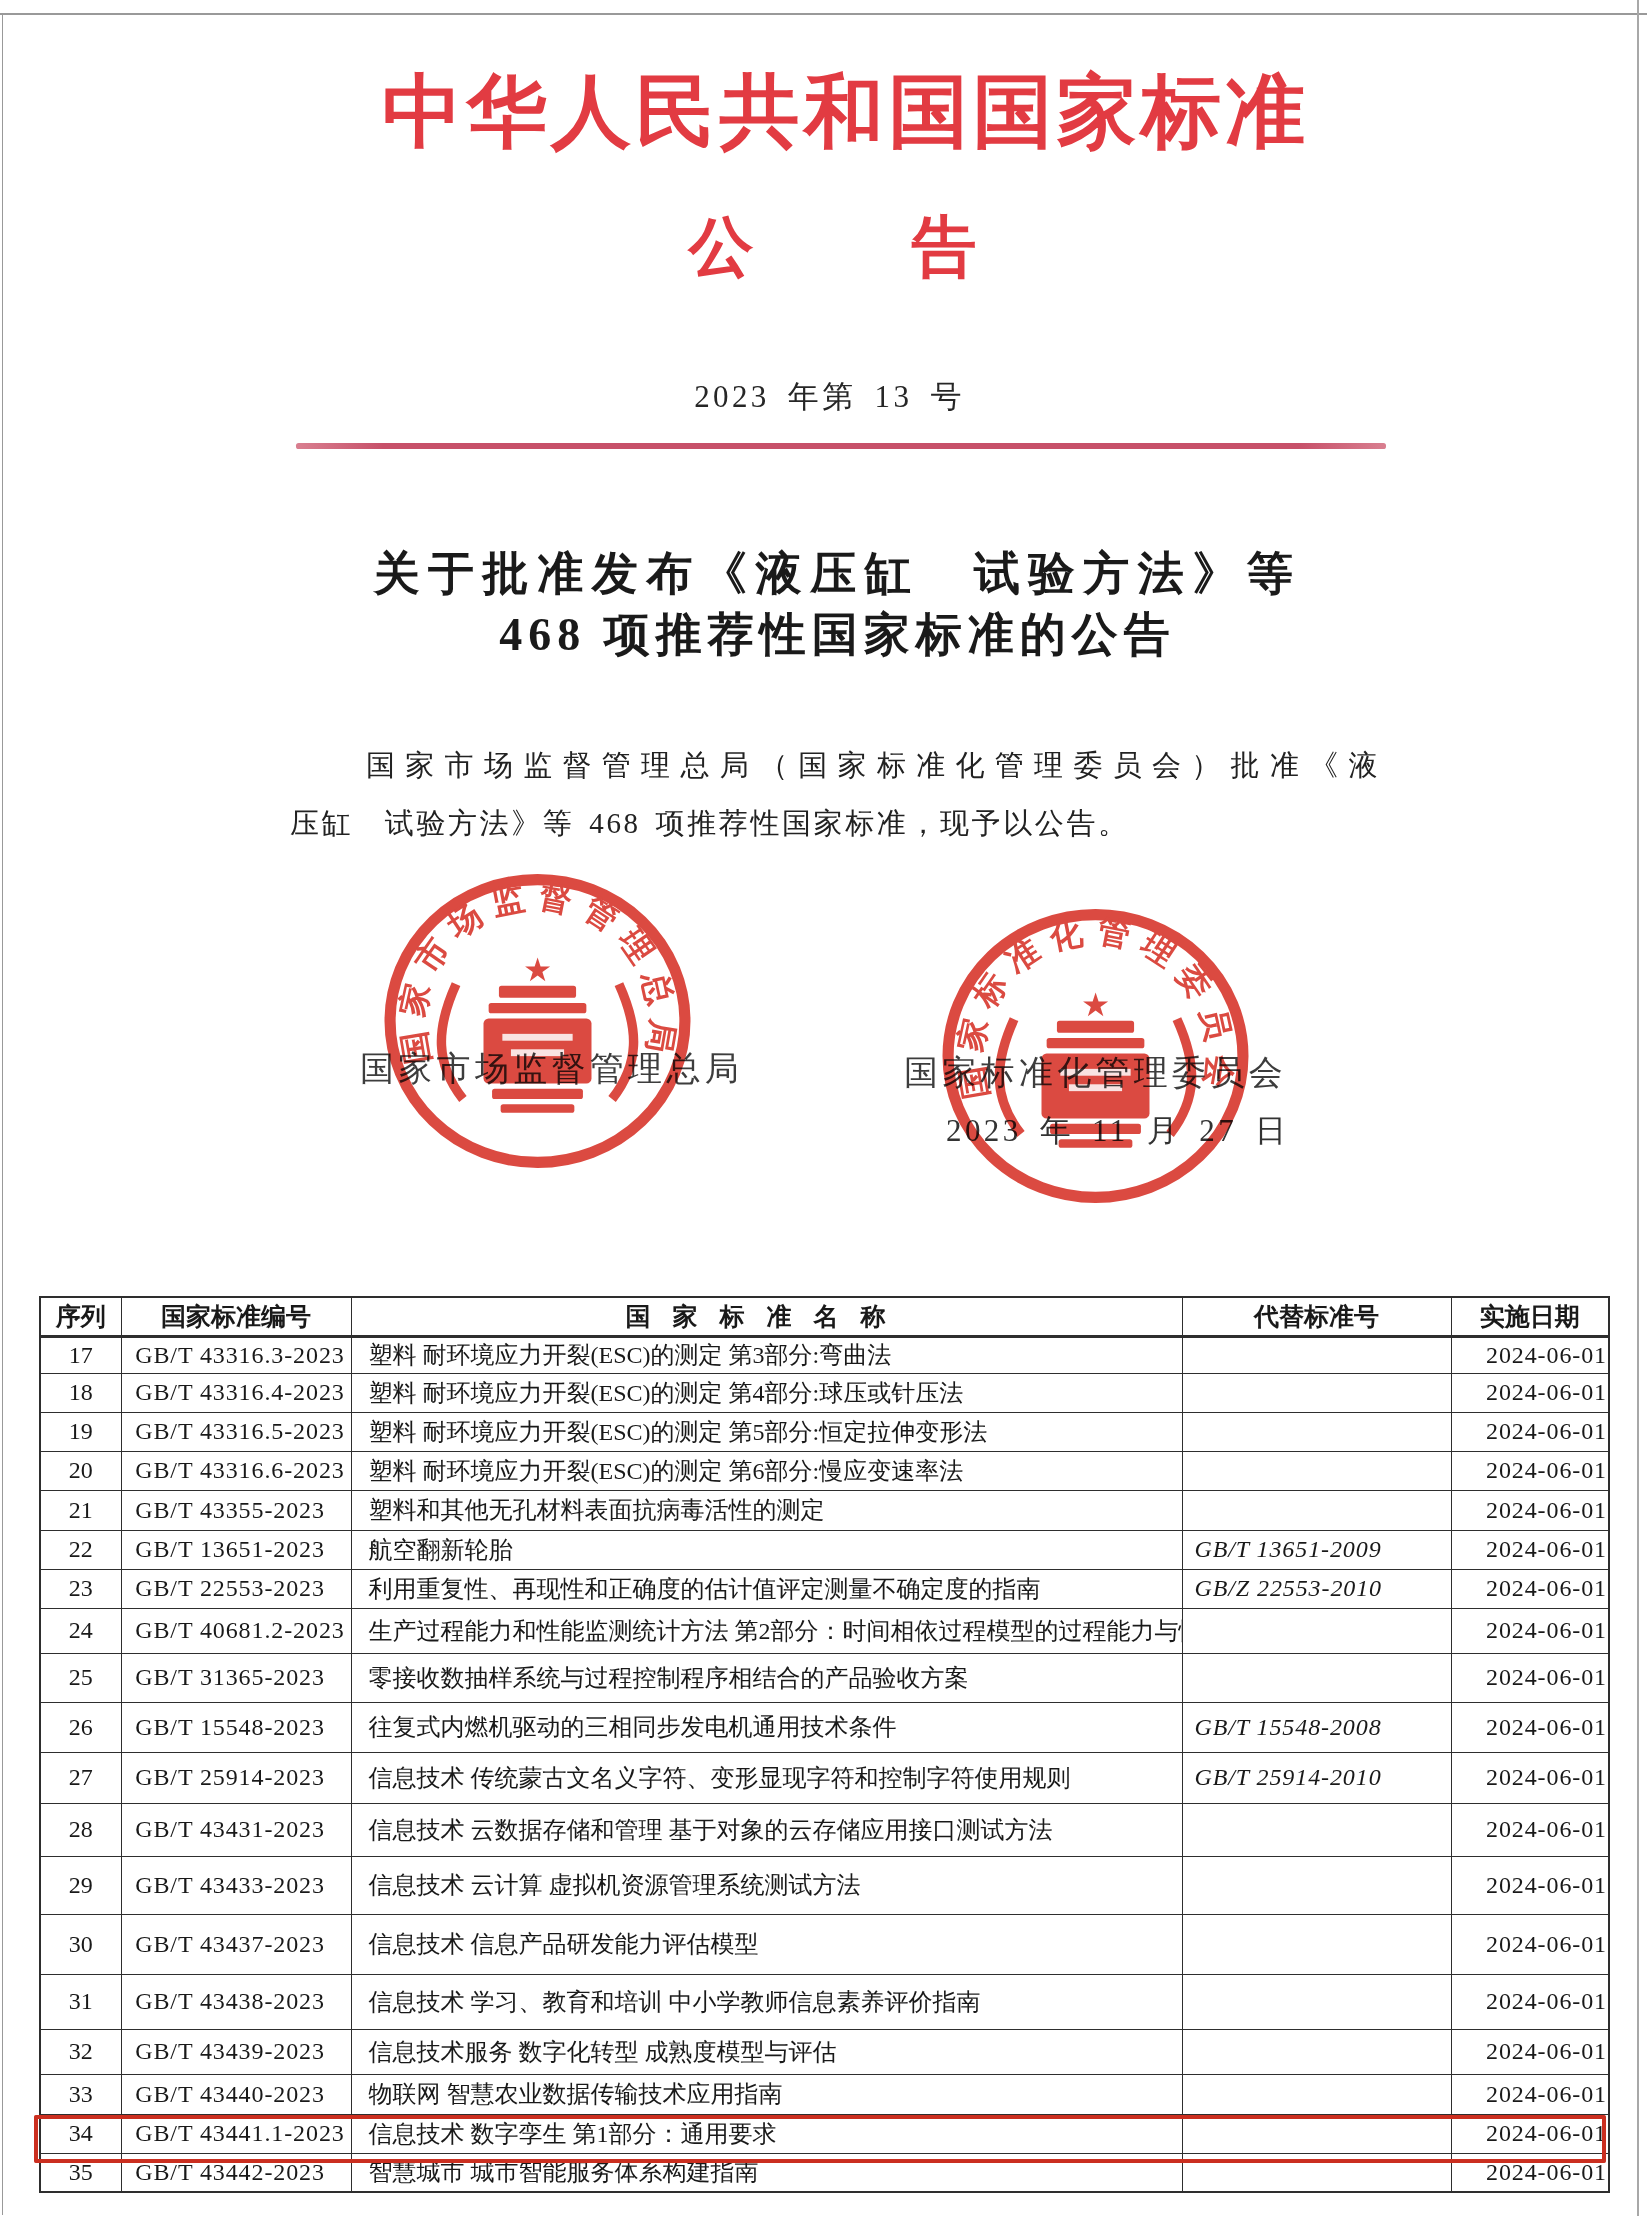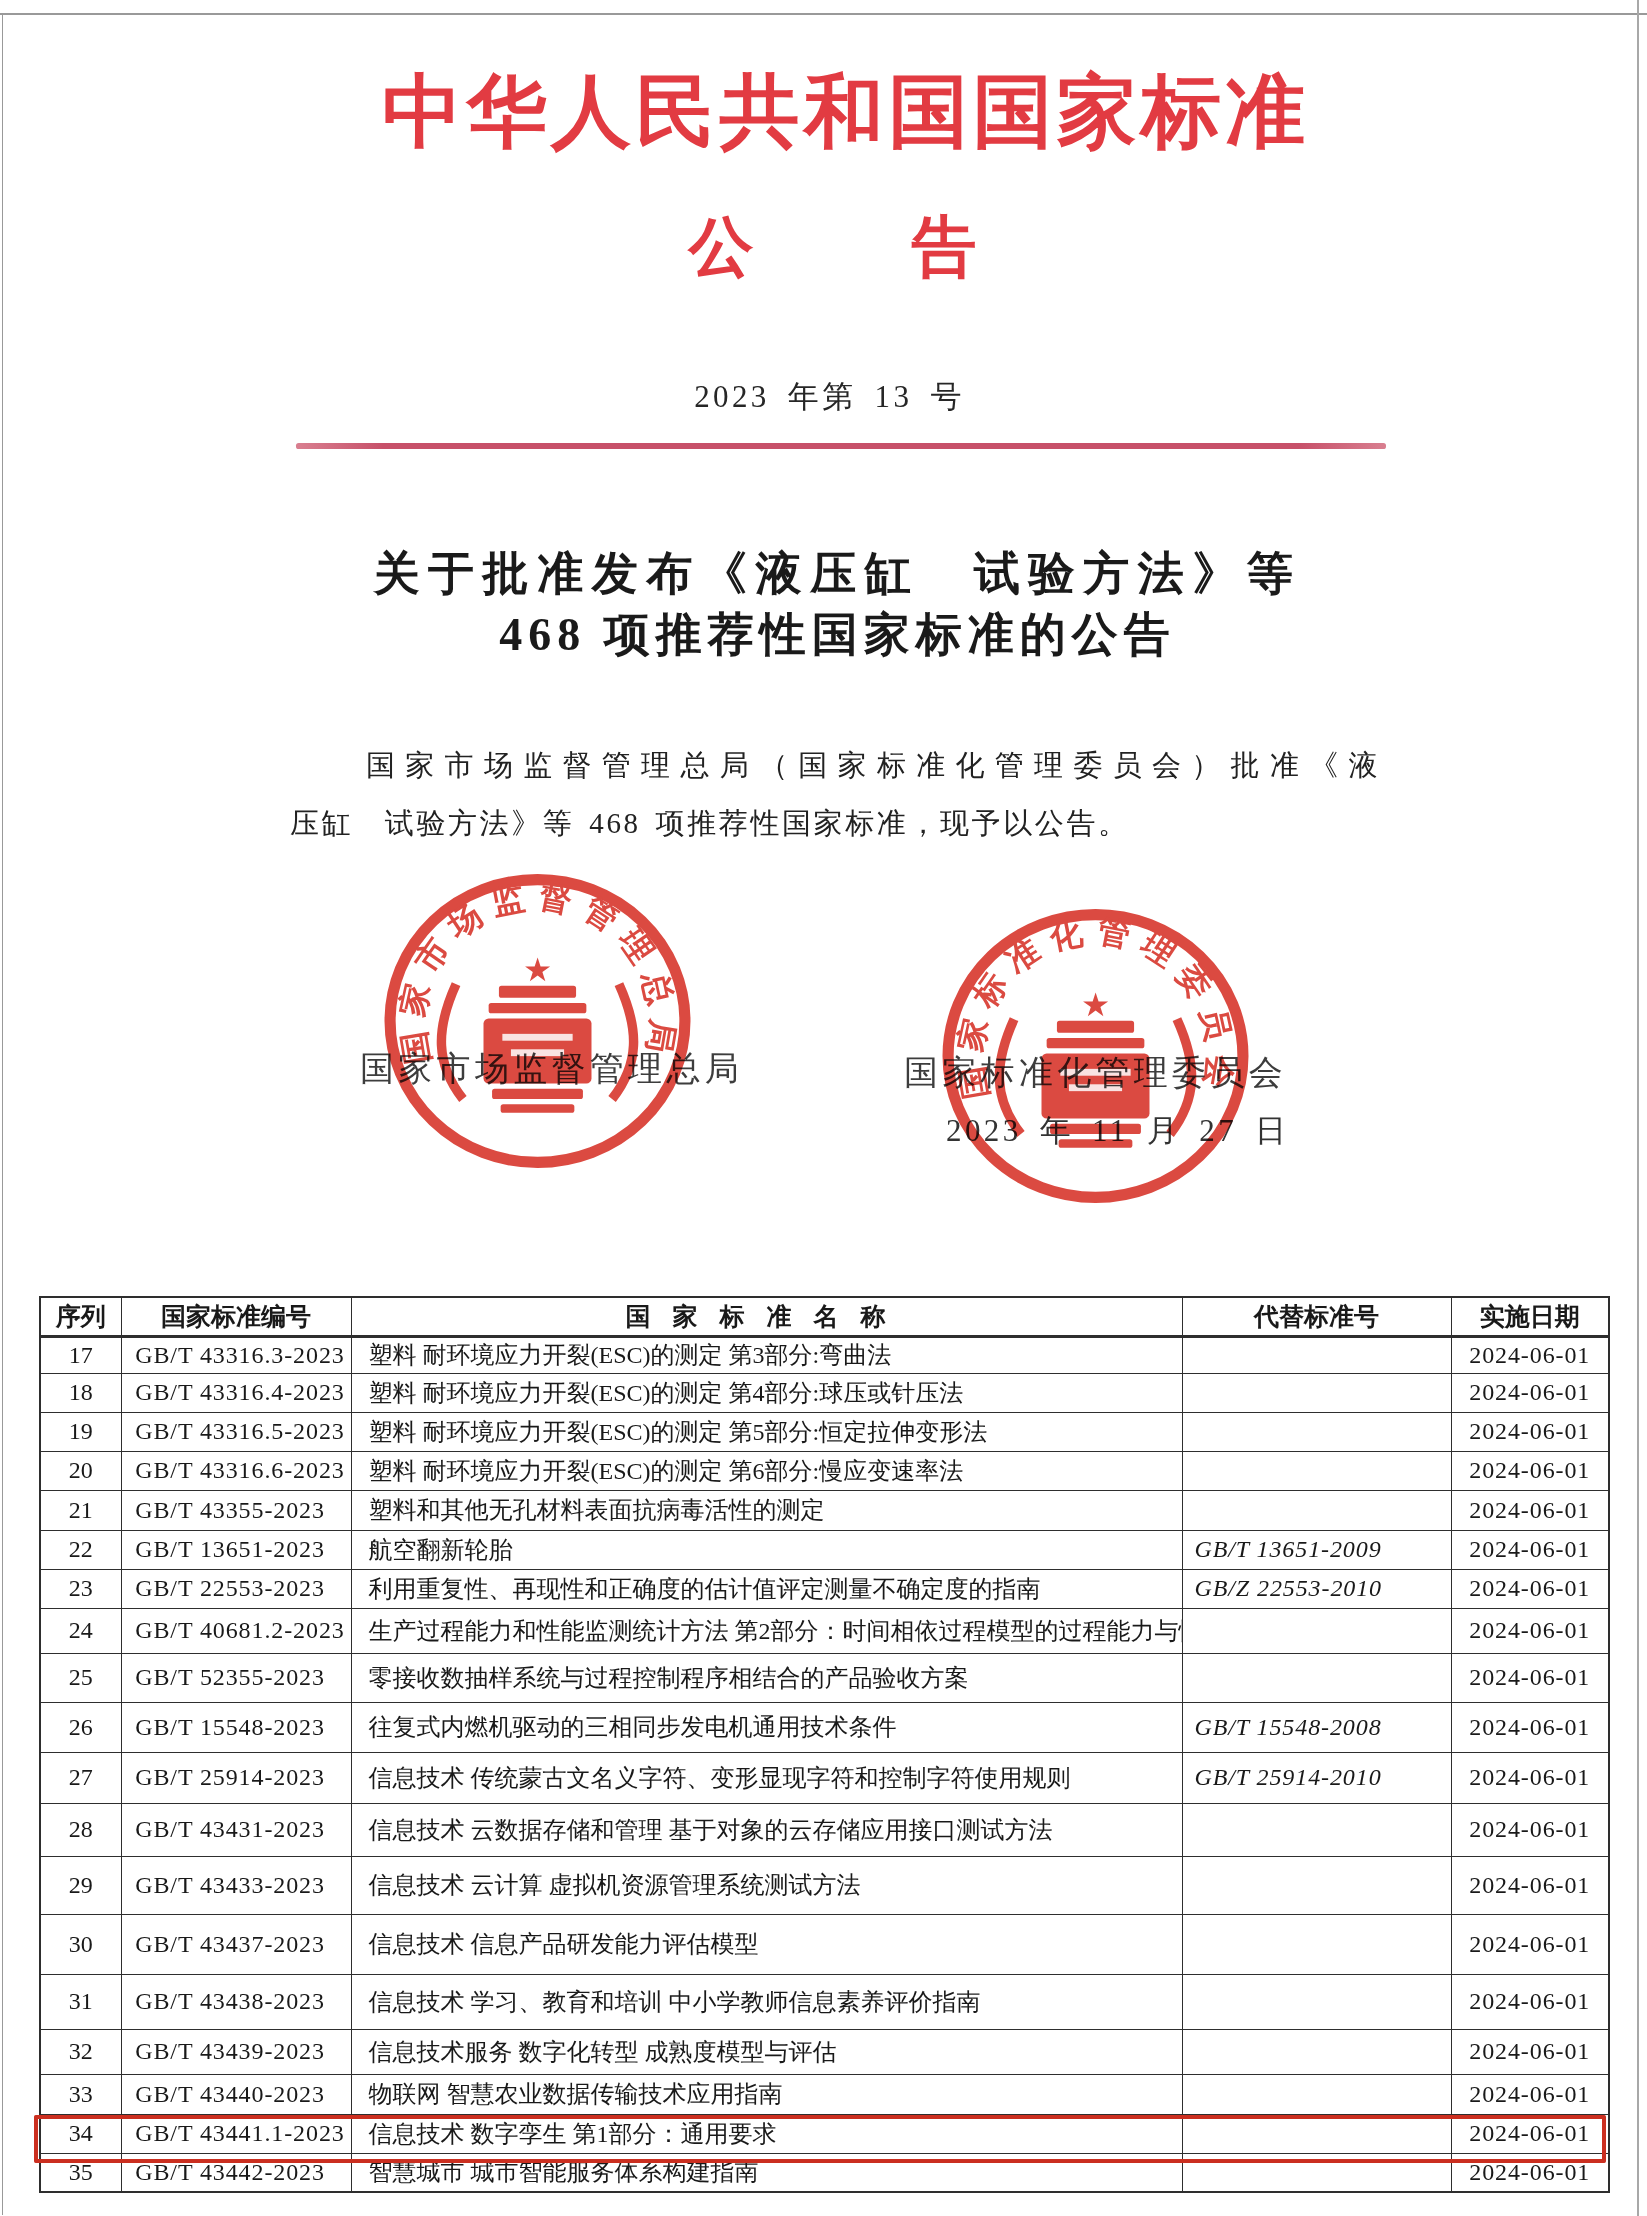--- a/index.html
+++ b/index.html
@@ -100,21 +100,21 @@
   table.std thead tr{height:39px;}
   table.std th{
     font-size:25px;font-weight:700;text-align:center;
     border-bottom:3.4px solid var(--table-line);
   }
   th.h-name{letter-spacing:22px;}
   td.c-seq{text-align:center;}
   td.c-code{padding-left:13.7px;letter-spacing:0.9px;}
   td.c-name{padding-left:17px;}
   td.c-repl{padding-left:12px;letter-spacing:0.9px;font-style:italic;}
-  td.c-date{text-align:center;letter-spacing:0.9px;}
+  td.c-date{text-align:right;letter-spacing:0.9px;}
 
   .highlight-box{
     left:34px;top:2115px;width:1572px;height:48px;
     box-sizing:border-box;
     border:4.3px solid var(--highlight-red);
     border-radius:1.7px;
     z-index:5;
   }
 </style>
 </head>
@@ -252,21 +252,21 @@
   </tr>
         <tr style="height: 45px;">
     <td class="c-seq">24</td>
     <td class="c-code">GB/T 40681.2-2023</td>
     <td class="c-name">生产过程能力和性能监测统计方法 第2部分：时间相依过程模型的过程能力与性能</td>
     <td class="c-repl"></td>
     <td class="c-date">2024-06-01</td>
   </tr>
         <tr style="height: 49px;">
     <td class="c-seq">25</td>
-    <td class="c-code">GB/T 52355-2023</td>
+    <td class="c-code">GB/T 31365-2023</td>
     <td class="c-name">零接收数抽样系统与过程控制程序相结合的产品验收方案</td>
     <td class="c-repl"></td>
     <td class="c-date">2024-06-01</td>
   </tr>
         <tr style="height: 50px;">
     <td class="c-seq">26</td>
     <td class="c-code">GB/T 15548-2023</td>
     <td class="c-name">往复式内燃机驱动的三相同步发电机通用技术条件</td>
     <td class="c-repl">GB/T 15548-2008</td>
     <td class="c-date">2024-06-01</td>

